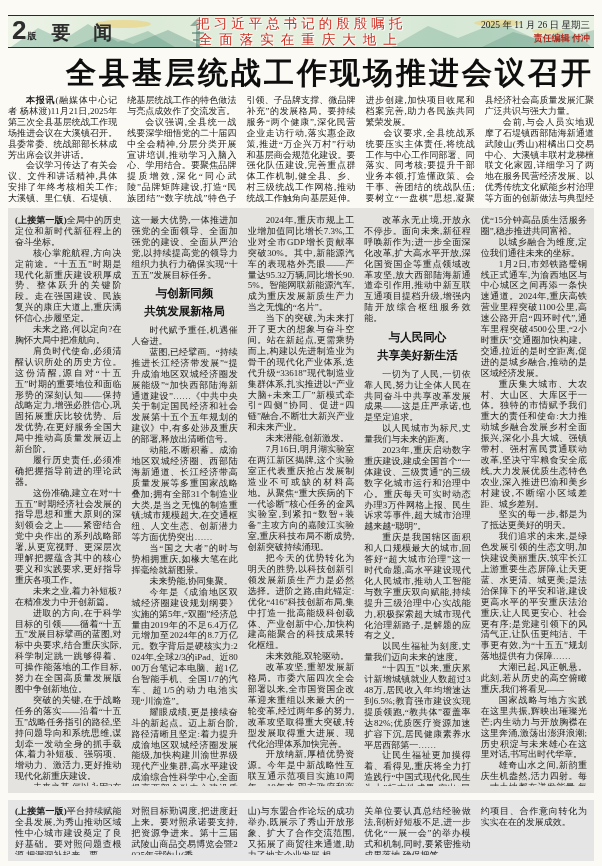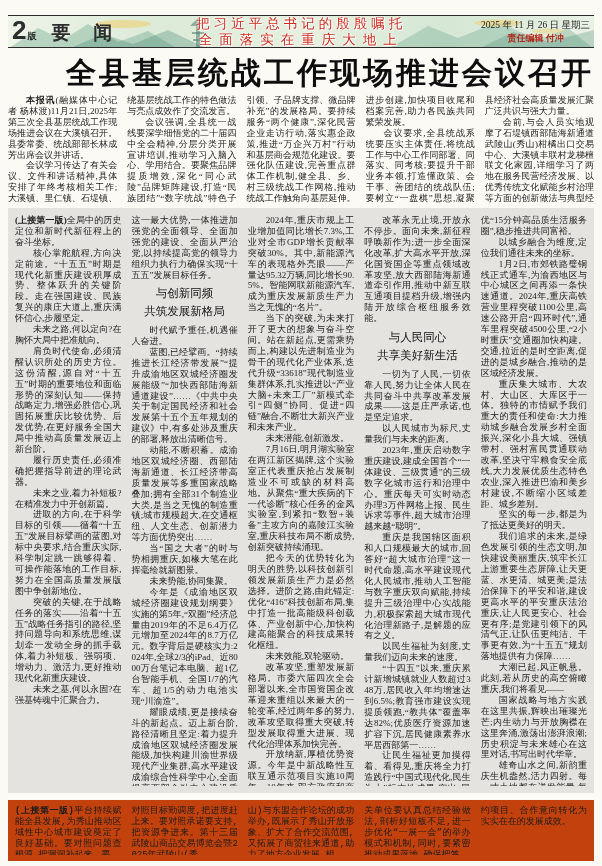--- a/index.html
+++ b/index.html
@@ -29,42 +29,42 @@
 
   .slogan {
     text-align:center; font-family:"Liberation Sans","DejaVu Sans",sans-serif;
     font-weight:400; color:#cf2e21; line-height:1.18;
     text-shadow:0 0 2px #fff, 0 0 3px #fff, 1px 1px 0 #fff;
     white-space:nowrap;
   }
   .slogan .l1 { font-size:13.5px; letter-spacing:4px; }
   .slogan .l2 { font-size:13.5px; letter-spacing:7px; }
 
-  .dateblock { text-align:center; font-size:9.5px; line-height:1.4; white-space:nowrap; color:#222; }
+  .dateblock { text-align:right; font-size:9.5px; line-height:1.4; white-space:nowrap; color:#222; }
   .dateblock .editor { font-size:9px; font-weight:bold; }
 
   
   .headline {
     position:absolute; top:53px; left:8px; width:586px; text-align:right;
     font-size:30px; font-weight:900; letter-spacing:3px; color:#0e0e0e;
     font-family:"Liberation Serif","DejaVu Serif",serif; white-space:nowrap;
   }
 
   
   .article { position:absolute; left:8px; width:586px; display:flex; gap:10px; overflow:hidden; }
   #article-1 { top:95px;  height:109px; }
   #article-2 { top:208px; height:585px; padding:7px; }
   #article-3 { top:800px; height:61px;  padding:6px 7px; }
 
   .col { flex:1 1 0; min-width:0; overflow:hidden; text-align:justify; }
   .col p { font-size:9px; line-height:10.9px; text-indent:2em; word-break:break-all; }
   .col p.noindent { text-indent:0; }
   .col p b { font-weight:bold; }
   .subhead {
-    font-weight:normal; text-align:center; font-size:11.5px; line-height:1.55;
+    font-weight:bold; text-align:center; font-size:11.5px; line-height:1.55;
     margin:5px 0 4px 0; font-family:"Liberation Sans","DejaVu Sans",sans-serif; color:#111;
   }
 </style>
 </head>
 <body>
 
 <div class="band">
   <svg class="band-art" viewBox="0 0 586 33" preserveAspectRatio="none" aria-hidden="true">
     <defs>
       <linearGradient id="sky" x1="0" y1="0" x2="1" y2="0">
@@ -129,20 +129,21 @@
       <p>会前,与会人员实地观摩了石堤镇西部陆海新通道武陵山(秀山)柑橘出口交易中心、大溪镇丰联村龙梯檀联文化家园,详细学习了两地在服务民营经济发展、以优秀传统文化赋能乡村治理等方面的创新做法与典型经验。</p>
     </div>
   </div>
 <div id="article-2" class="article" style="background: rgb(228, 227, 223);">
     <div class="col">
       <p class="noindent"><b>(上接第一版)</b>全局中的历史定位和新时代新征程上的奋斗坐标。</p>
       <p>核心掌舵航程,方向决定前途。“十五五”时期是现代化新重庆建设积厚成势、整体跃升的关键阶段。走在强国建设、民族复兴的康庄大道上,重庆满怀信心,步履坚定。</p>
       <p>未来之路,何以定向?在胸怀大局中把准航向。</p>
       <p>肩负时代使命,必须清醒认识所处的历史方位。这份清醒,源自对“十五五”时期的重要地位和面临形势的深刻认知——保持战略定力,增强必胜信心,巩固拓展重庆比较优势、后发优势,在更好服务全国大局中推动高质量发展迈上新台阶。</p>
       <p>履行历史责任,必须准确把握指导前进的理论武器。</p>
+      <p>这份准确,建立在对“十五五”时期经济社会发展的指导思想和重大原则的深刻领会之上——紧密结合党中央作出的系列战略部署,从更宽视野、更深层次理解把握蕴含其中的核心要义和实践要求,更好指导重庆各项工作。</p>
       <p>未来之业,着力补短板?在精准发力中开创新篇。</p>
       <p>进取的方向,在于科学目标的引领——循着“十五五”发展目标擘画的蓝图,对标中央要求,结合重庆实际,科学制定跳一跳够得着、可操作能落地的工作目标,努力在全国高质量发展版图中争创新地位。</p>
       <p>突破的关键,在于战略任务的落实——沿着“十五五”战略任务指引的路径,坚持问题导向和系统思维,谋划牵一发动全身的抓手载体,着力补短板、强弱项、增动力、激活力,更好推动现代化新重庆建设。</p>
       <p>未来之基,何以永固?在强基铸魂中汇聚合力。</p>
     </div>
     <div class="col">
       <p class="noindent">这一最大优势,一体推进加强党的全面领导、全面加强党的建设、全面从严治党,以持续提高党的领导力组织力执行力确保实现“十五五”发展目标任务。</p>
       <div class="subhead">
         <div>与创新同频</div>
         <div>共筑发展新格局</div>
@@ -184,21 +185,21 @@
       <p>以城乡融合为维度,定位我们通往未来的坐标。</p>
       <p>1月2日,市郊铁路璧铜线正式通车,为渝西地区与中心城区之间再添一条快速通道。2024年,重庆高铁营业里程突破1100公里,高速公路开启“四环时代”,通车里程突破4500公里,“2小时重庆”交通圈加快构建。交通,拉近的是时空距离,促进的是城乡融合,推动的是区域经济发展。</p>
       <p>重庆集大城市、大农村、大山区、大库区于一体。独特的市情赋予我们重大的责任和使命:大力推动城乡融合发展乡村全面振兴,深化小县大城、强镇带村、强村富民贯通联动改革,坚决守牢粮食安全底线,大力发展优质生态特色农业,深入推进巴渝和美乡村建设,不断缩小区域差距、城乡差别。</p>
       <p>坚实的每一步,都是为了抵达更美好的明天。</p>
       <p>我们追求的未来,是绿色发展引领的生态文明,加快建设美丽重庆,筑牢长江上游重要生态屏障,让天更蓝、水更清、城更美;是法治保障下的平安和谐,建设更高水平的平安重庆法治重庆,让人民更安心、社会更有序;是党建引领下的风清气正,让队伍更纯洁、干事更有效,为“十五五”规划落地提供有力保障……</p>
       <p>大潮已起,风正帆悬。此刻,若从历史的高空俯瞰重庆,我们将看见——</p>
       <p>国家战略与地方实践在这里共振,辉映出璀璨光芒;内生动力与开放胸襟在这里奔涌,激荡出澎湃浪潮;历史积淀与未来雄心在这里对话,书写出时代华章。</p>
       <p>雄奇山水之间,新韵重庆生机盎然,活力四射。每一寸土地都在迸发能量,每一个梦想都在拔节生长。两江潮涌,千帆竞发,迈步走向“十五五”,这座城市定会以敢为人先的勇气,傲立时代潮头;以海纳百川的胸怀,拥抱世界机遇。</p>
     </div>
   </div>
-<div id="article-3" class="article" style="background: #c2410c; font-family: Liberation Mono, monospace;">
+<div id="article-3" class="article" style="background: #e5e5e5;">
     <div class="col">
       <p class="noindent"><b>(上接第一版)</b>平台持续赋能全县发展,为秀山推动区域性中心城市建设奠定了良好基础。要对照问题查根源,把漏洞补起来。要</p>
     </div>
     <div class="col">
       <p class="noindent">对照目标勤调度,把进度赶上来。要对照承诺要支持,把资源争进来。第十三届武陵山商品交易博览会暨2025年武陵山(秀</p>
     </div>
     <div class="col">
       <p class="noindent">山)与东盟合作论坛的成功举办,既展示了秀山开放形象、扩大了合作交流范围,又拓展了商贸往来通道,助力了地方企业发展,相</p>
     </div>
     <div class="col">

